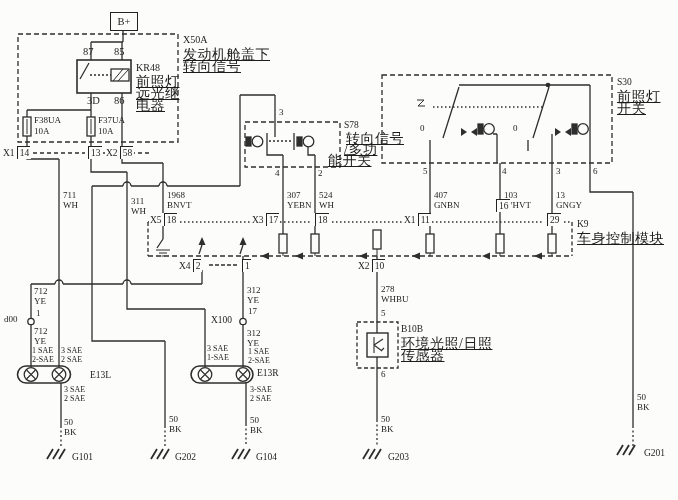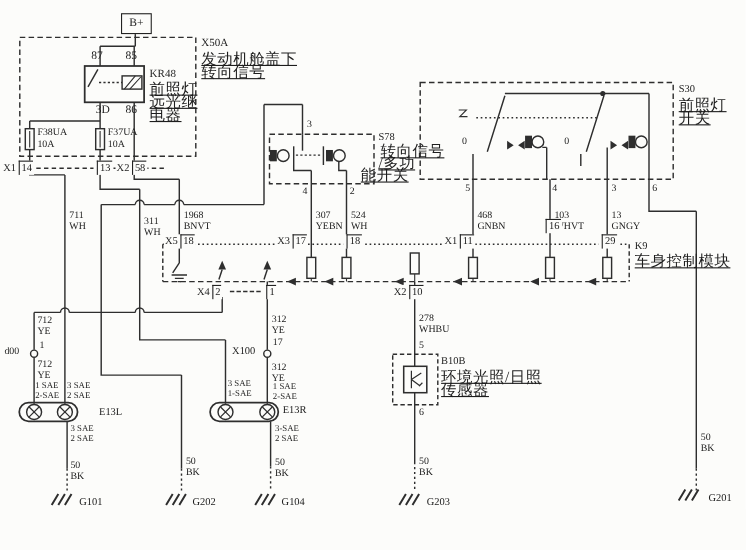--- a/index.html
+++ b/index.html
@@ -199,21 +199,21 @@
 
 <div class="lbl bg ctag" style="left:2px;top:146px"><span>X1</span><span class="pin">14</span></div>
 <div class="lbl bg ctag" style="left:85px;top:146px"><span class="pin">13</span></div>
 <div class="lbl bg ctag" style="left:105px;top:146px"><span>X2</span><span class="pin">58</span></div>
 
 <div class="lbl" style="left:63px;top:190px"><span>711</span><br><span>WH</span></div>
 <div class="lbl" style="left:131px;top:196px"><span>311</span><br><span>WH</span></div>
 <div class="lbl" style="left:167px;top:190px"><span>1968</span><br><span>BNVT</span></div>
 <div class="lbl" style="left:287px;top:190px"><span>307</span><br><span>YEBN</span></div>
 <div class="lbl" style="left:319px;top:190px"><span>524</span><br><span>WH</span></div>
-<div class="lbl" style="left:434px;top:190px"><span>468</span><br><span>GNBN</span></div>
+<div class="lbl" style="left:434px;top:190px"><span>407</span><br><span>GNBN</span></div>
 <div class="lbl" style="left:504px;top:190px"><span>103</span><br><span>WHVT</span></div>
 <div class="lbl" style="left:556px;top:190px"><span>13</span><br><span>GNGY</span></div>
 
 <div class="lbl" style="left:279px;top:107px">3</div>
 <div class="lbl ctag" style="left:344px;top:120px">S78</div>
 <div class="lbl cjk" style="left:346px;top:131px">转向信号</div>
 <div class="lbl cjk" style="left:344px;top:142px">/多功</div>
 <div class="lbl cjk" style="left:328px;top:153px">能开关</div>
 <div class="lbl" style="left:275px;top:168px">4</div>
 <div class="lbl" style="left:318px;top:168px">2</div>

